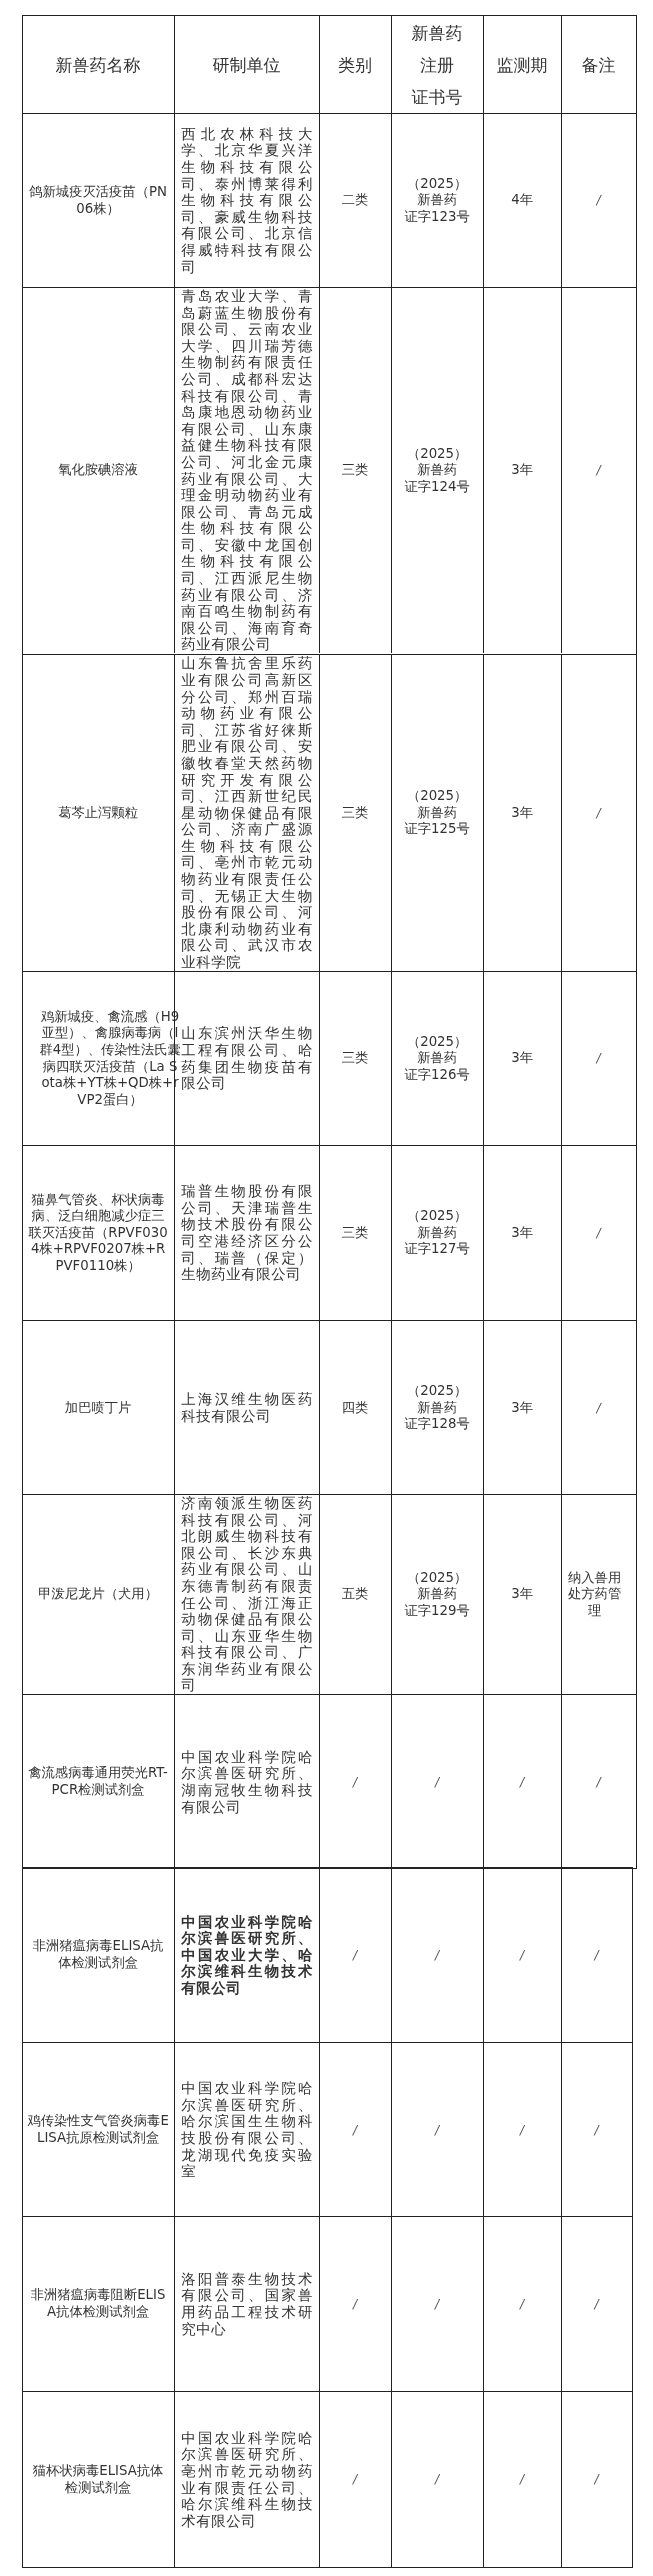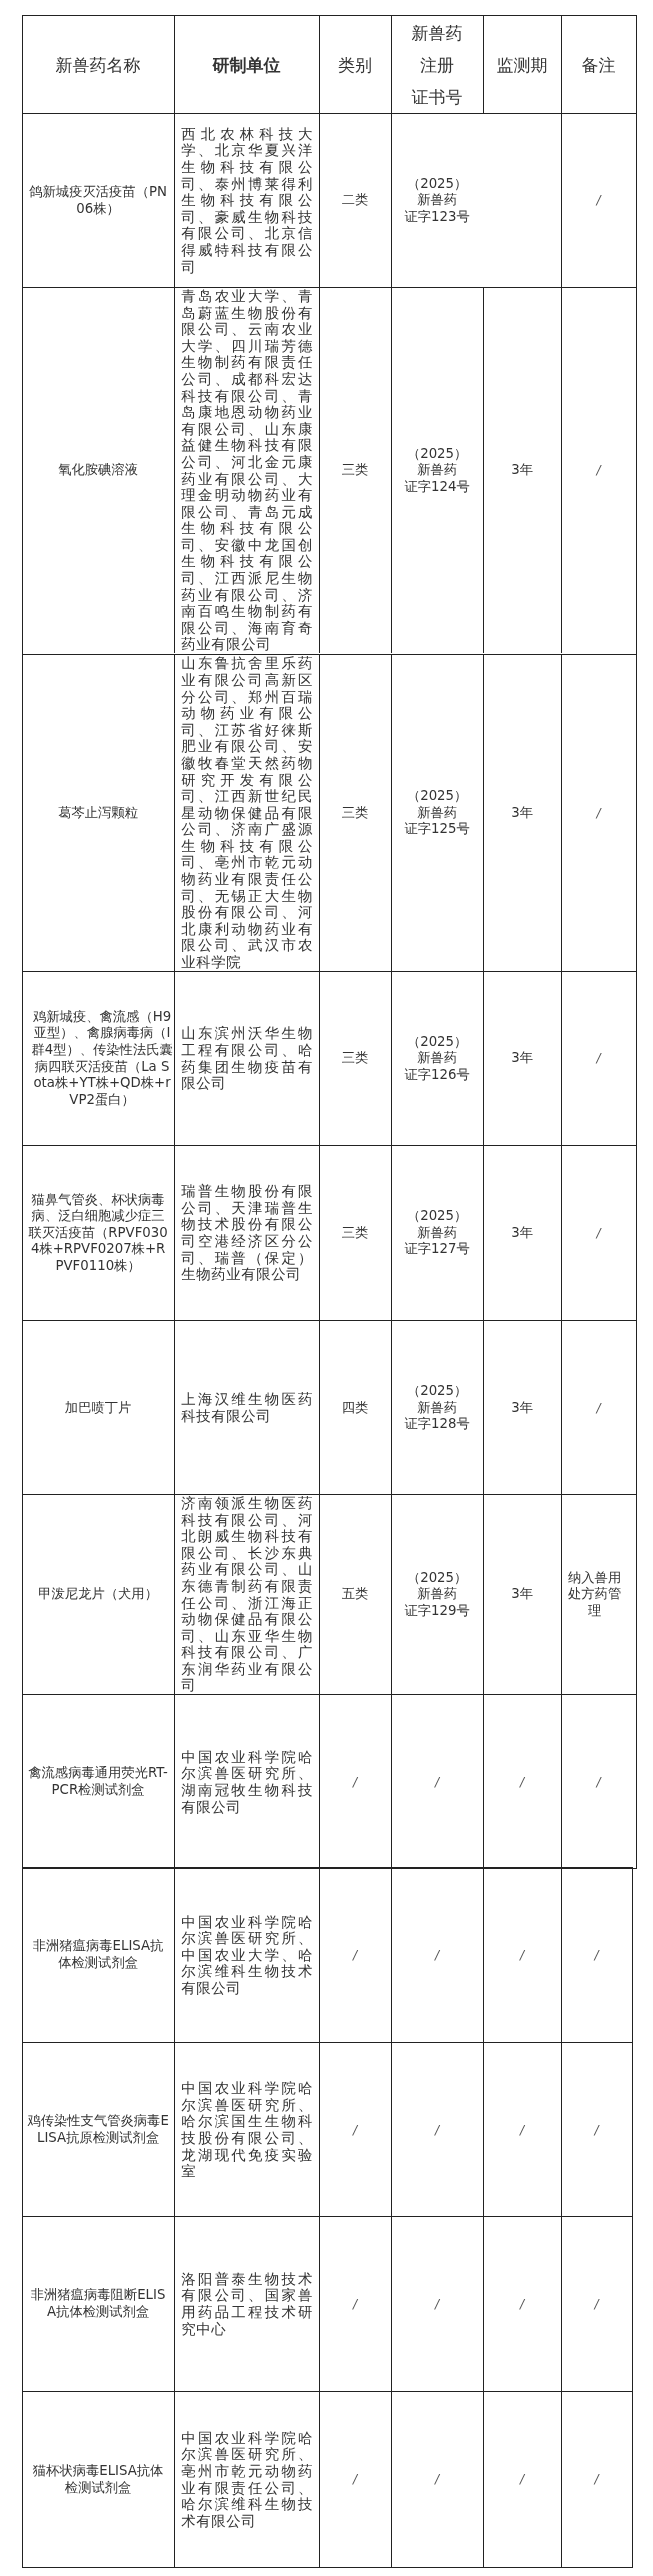--- a/index.html
+++ b/index.html
@@ -19,21 +19,21 @@
 </style>
 </head>
 <body>
 
 <div class="tbl" style="top:15px; width:615px; height:1854px;">
 
   <div class="row first" style="top:0; height:97px;">
     <div class="cell c0 hdr" style="left:0; width:151px;">
         <span>新兽药名称</span>
       </div>
-    <div class="cell hdr" style="left:151px; width:145px;font-weight:bold;">
+    <div class="cell hdr" style="left:151px; width:145px;">
         <span>研制单位</span>
       </div>
     <div class="cell hdr" style="left:296px; width:72px;">
         <span>类别</span>
       </div>
     <div class="cell hdr" style="left:368px; width:92px; flex-direction:column;">
       <span>新兽药</span>
       <span>注册</span>
       <span>证书号</span>
     </div>
@@ -53,20 +53,23 @@
     <span>西北农林科技大学、北京华夏兴洋生物科技有限公司、泰州博莱得利生物科技有限公司、豪威生物科技有限公司、北京信得威特科技有限公司</span>
   </div>
   <div class="cell txt" style="left:296px; width:72px;">
     <span>二类</span>
   </div>
   <div class="cell cert" style="left:368px; width:92px; flex-direction:column;">
     <span>（2025）</span>
     <span>新兽药</span>
     <span>证字123号</span>
   </div>
+  <div class="cell txt" style="left:460px; width:78px;">
+    <span>4年</span>
+  </div>
   <div class="cell txt" style="left:538px; right:0; padding:0 5.5px;">
     <span class="slash">/</span>
   </div>
 </div>
   <div class="row" style="top:271px; height:366px;">
   <div class="cell c0 txt" style="left:0; width:151px; padding:0 4.4px;">
     <span>氧化胺碘溶液</span>
   </div>
   <div class="cell unit" style="left:151px; width:145px;">
     <span>青岛农业大学、青岛蔚蓝生物股份有限公司、云南农业大学、四川瑞芳德生物制药有限责任公司、成都科宏达科技有限公司、青岛康地恩动物药业有限公司、山东康益健生物科技有限公司、河北金元康药业有限公司、大理金明动物药业有限公司、青岛元成生物科技有限公司、安徽中龙国创生物科技有限公司、江西派尼生物药业有限公司、济南百鸣生物制药有限公司、海南育奇药业有限公司</span>
@@ -102,21 +105,21 @@
     <span>证字125号</span>
   </div>
   <div class="cell txt" style="left:460px; width:78px;">
     <span>3年</span>
   </div>
   <div class="cell txt" style="left:538px; right:0; padding:0 5.5px;">
     <span class="slash">/</span>
   </div>
 </div>
   <div class="row" style="top:955px; height:174px;">
-  <div class="cell c0 txt" style="left:4px; width:151px; padding:0 4.4px;">
+  <div class="cell c0 txt" style="left:12px; width:151px; padding:0 4.4px;">
     <span>鸡新城疫、禽流感（H9亚型）、禽腺病毒病（I群4型）、传染性法氏囊病四联灭活疫苗（La Sota株+YT株+QD株+rVP2蛋白）</span>
   </div>
   <div class="cell unit" style="left:151px; width:145px;">
     <span>山东滨州沃华生物工程有限公司、哈药集团生物疫苗有限公司</span>
   </div>
   <div class="cell txt" style="left:296px; width:72px;">
     <span>三类</span>
   </div>
   <div class="cell cert" style="left:368px; width:92px; flex-direction:column;">
     <span>（2025）</span>
@@ -218,21 +221,21 @@
     <span class="slash">/</span>
   </div>
 </div>
 </div>
 
 <div class="tbl" style="top:1867px; width:611px; height:701px; border-top:none;">
   <div class="row first" style="top:0; height:175px; border-top:1.1px solid #222;">
   <div class="cell c0 txt" style="left:0; width:151px; padding:0 4.4px;align-items:center;">
     <span>非洲猪瘟病毒ELISA抗体检测试剂盒</span>
   </div>
-  <div class="cell unit" style="left:151px; width:145px;">
+  <div class="cell unit" style="left:151px; width:145px;font-weight:bold;">
     <span>中国农业科学院哈尔滨兽医研究所、中国农业大学、哈尔滨维科生物技术有限公司</span>
   </div>
   <div class="cell txt" style="left:296px; width:72px;">
     <span class="slash">/</span>
   </div>
   <div class="cell cert" style="left:368px; width:92px; flex-direction:column;">
     <span></span>
     <span class="slash">/</span>
     <span></span>
   </div>

